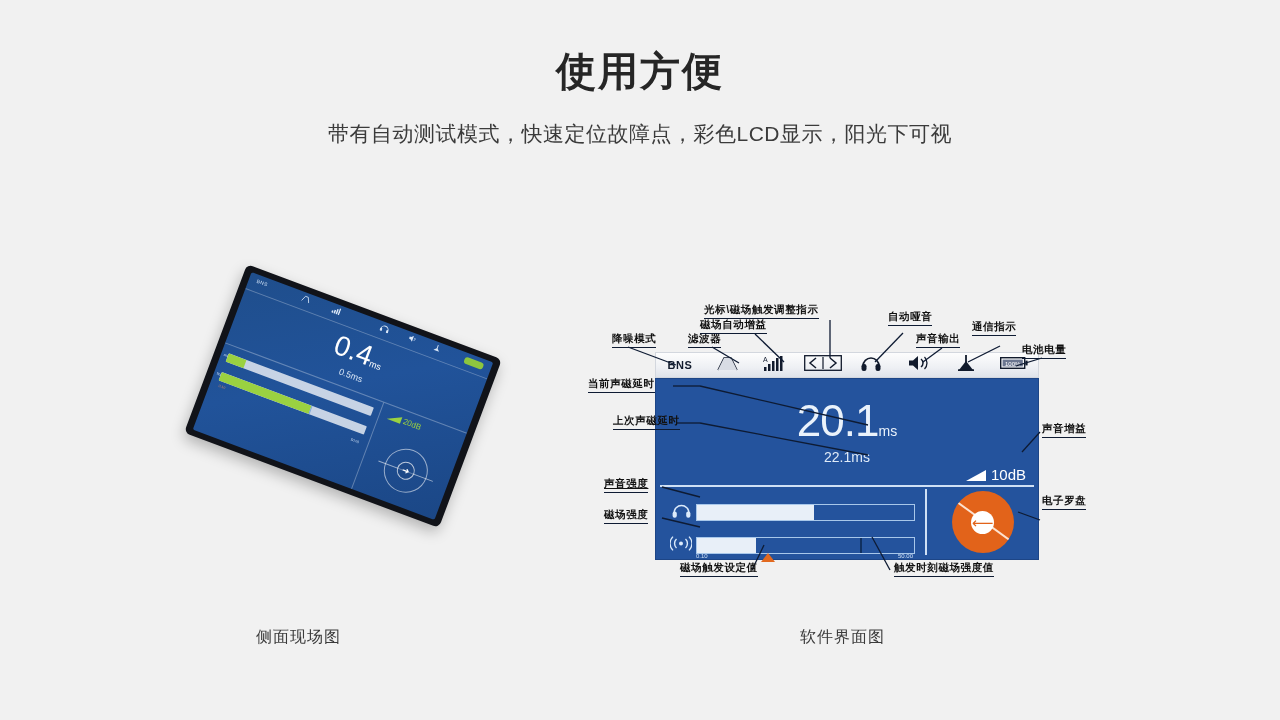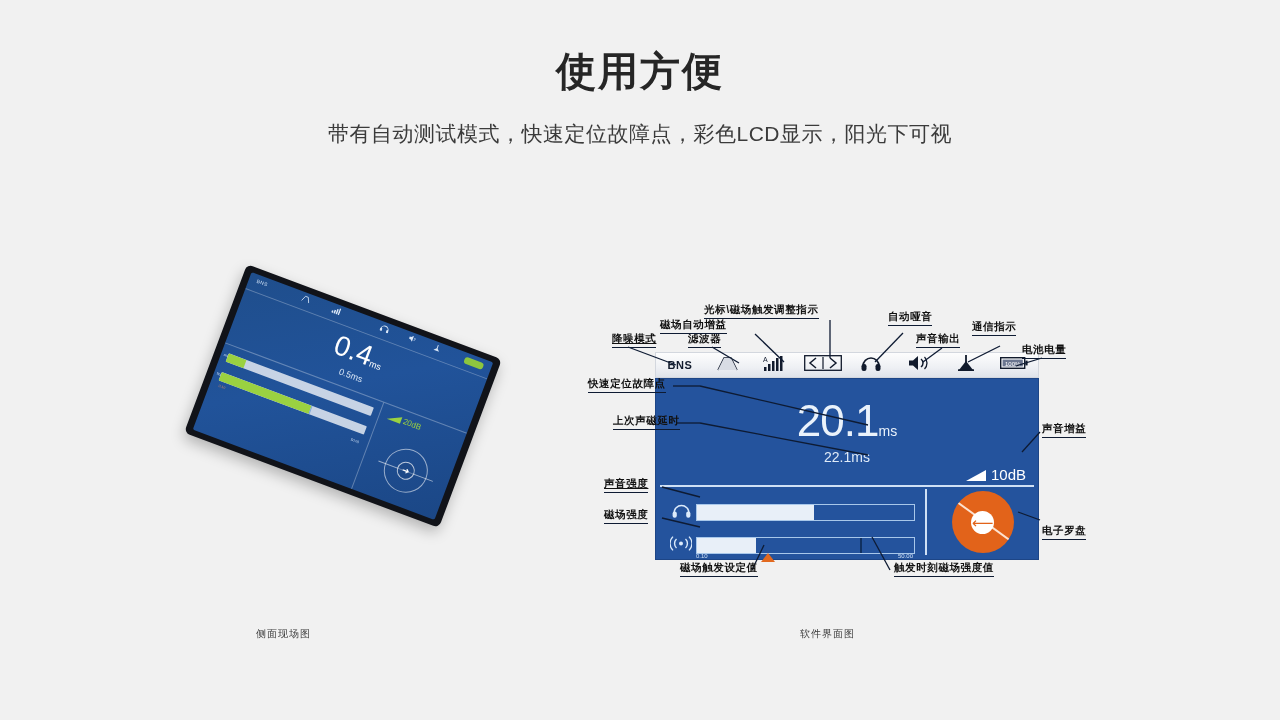--- a/index.html
+++ b/index.html
@@ -21,21 +21,21 @@
   }
   .subtitle{
     position:absolute;left:0;right:0;top:120px;
     text-align:center;
     font-size:21px;color:#3b3b3b;
     letter-spacing:.5px;
   }
 
   
   .caption{
-    position:absolute;font-size:10px;color:#3b3b3b;letter-spacing:1px;
+    position:absolute;font-size:16px;color:#3b3b3b;letter-spacing:1px;
   }
   .caption.left{left:256px;top:627px;}
   .caption.right{left:800px;top:627px;}
 
   
   .photo-wrap{
     position:absolute;left:185px;top:288px;width:310px;height:295px;
   }
   .device{
     position:absolute;left:22px;top:18px;width:258px;height:168px;
@@ -456,33 +456,33 @@
     <line x1="662" y1="487" x2="700" y2="497"></line>
     <line x1="662" y1="518" x2="700" y2="527"></line>
 
     <line x1="1040" y1="432" x2="1022" y2="452"></line>
     <line x1="1040" y1="520" x2="1018" y2="512"></line>
 
     <line x1="752" y1="570" x2="764" y2="545"></line>
     <line x1="890" y1="570" x2="872" y2="537"></line>
   </svg>
 
-  <div class="ann" style="left:612px;top:332px;text-decoration:underline;">降噪模式</div>
+  <div class="ann" style="left:612px;top:332px;">降噪模式</div>
   <div class="ann" style="left:688px;top:332px;">滤波器</div>
-  <div class="ann" style="left:660px;top:318px;">磁场自动增益</div>
+  <div class="ann" style="left:700px;top:318px;">磁场自动增益</div>
   <div class="ann" style="left:704px;top:303px;">光标\磁场触发调整指示</div>
   <div class="ann" style="left:888px;top:310px;">自动哑音</div>
   <div class="ann" style="left:916px;top:332px;">声音输出</div>
   <div class="ann" style="left:972px;top:320px;">通信指示</div>
   <div class="ann" style="left:1022px;top:343px;">电池电量</div>
 
-  <div class="ann" style="left:588px;top:377px;">快速定位故障点</div>
+  <div class="ann" style="left:588px;top:377px;">当前声磁延时</div>
   <div class="ann" style="left:589px;top:414px;margin-left:24px;">上次声磁延时</div>
   <div class="ann" style="left:604px;top:477px;text-decoration:underline;">声音强度</div>
   <div class="ann" style="left:604px;top:508px;">磁场强度</div>
 
   <div class="ann" style="left:1042px;top:422px;">声音增益</div>
-  <div class="ann" style="left:1042px;top:524px;">电子罗盘</div>
+  <div class="ann" style="left:1042px;top:494px;">电子罗盘</div>
 
   <div class="ann" style="left:652px;top:561px;margin-left:28px;">磁场触发设定值</div>
   <div class="ann" style="left:894px;top:561px;">触发时刻磁场强度值</div>
 
 </div>
 
 </body></html>

